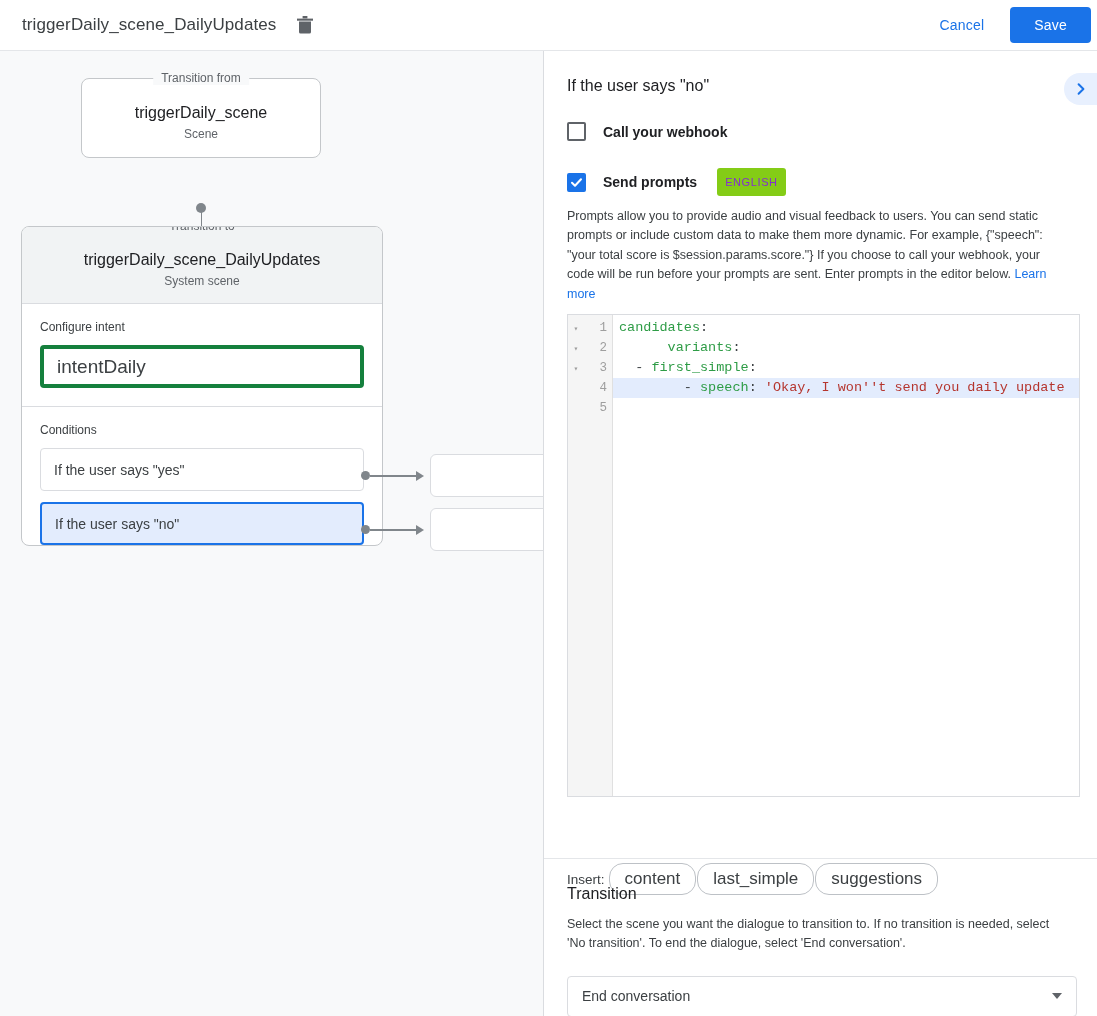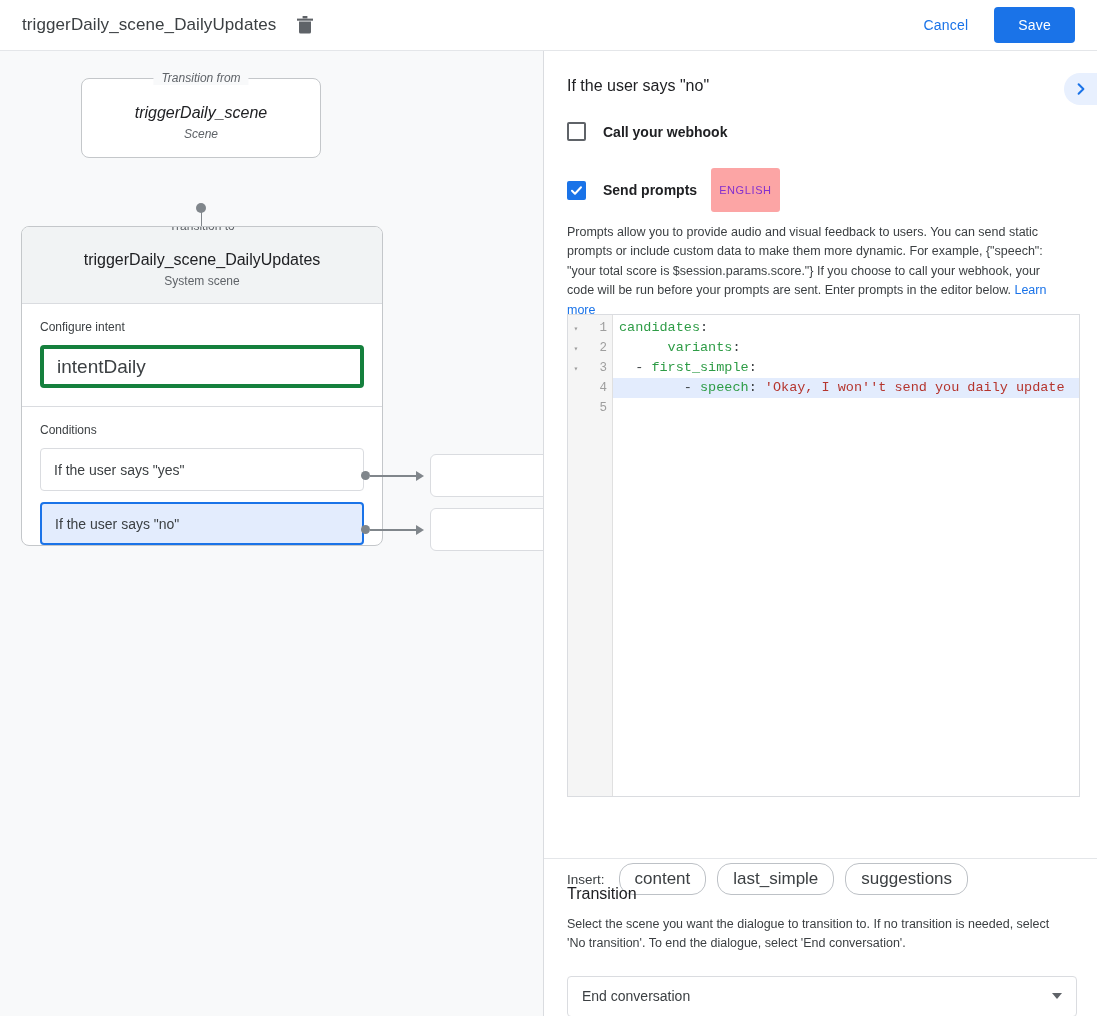--- a/index.html
+++ b/index.html
@@ -22,21 +22,21 @@
     margin-left: 22px;
     font-size: 17px; color: #3c4043; letter-spacing: .1px;
   }
   #trash-btn {
     margin-left: 14px; width: 30px; height: 30px;
     display: flex; align-items: center; justify-content: center;
     border-radius: 50%; cursor: pointer; border: none; background: transparent;
   }
   #topbar-actions {
     margin-left: auto; display: flex; align-items: center; gap: 14px;
-    margin-right: 22px;
+    margin-right: 6px;
   }
   #cancel-btn {
     background: transparent; border: none; cursor: pointer;
     color: #1a73e8; font-size: 14px; font-weight: 500;
     font-family: "Liberation Sans", sans-serif;
     padding: 9px 12px; border-radius: 4px; letter-spacing: .2px;
   }
   #save-btn {
     background: #1a73e8; border: none; cursor: pointer;
     color: #ffffff; font-size: 14px; font-weight: 500;
@@ -70,21 +70,21 @@
     padding: 0 8px;
     font-size: 12px; color: #5f6368; white-space: nowrap;
   }
   .node-title {
     text-align: center; font-size: 16px; color: #202124;
   }
   .node-sub {
     text-align: center; font-size: 12px; color: #5f6368; margin-top: 5px;
   }
 
-  #node-from { top: 27px; left: 81px; width: 240px; height: 80px; font-style: italic; }
+  #node-from { top: 27px; left: 81px; width: 240px; height: 80px; }
   #node-from .node-title { margin-top: 25px; }
 
   #node-to {
     top: 175px; left: 21px; width: 362px; height: 320px;
     background: #ffffff; overflow: hidden;
   }
   #node-to-header {
     background: #f1f3f4;
     height: 77px;
     border-bottom: 1px solid #dadce0;
@@ -163,23 +163,23 @@
   .cb-row { display: flex; align-items: center; padding-left: 23px; }
   .cb {
     width: 19px; height: 19px; border-radius: 2px;
     border: 2px solid #5f6368; background: #ffffff;
     display: flex; align-items: center; justify-content: center;
     cursor: pointer; flex: none;
   }
   .cb.checked { background: #1a73e8; border-color: #1a73e8; }
   .cb-label { margin-left: 17px; font-size: 14px; font-weight: bold; color: #202124; }
   .lang-chip {
-    margin-left: 14px; background: #fca5a5; color: #8430ce;
+    margin-left: 20px; background: #84cc16; color: #8430ce;
     font-size: 11px; letter-spacing: .6px;
-    padding: 16px 8px; border-radius: 3px;
+    padding: 8px 8px; border-radius: 3px;
   }
   #prompts-desc {
     padding: 11px 23px 0 23px;
     font-size: 12.5px; color: #3c4043; line-height: 1.55;
     width: 530px;
   }
   #prompts-desc a { color: #1a73e8; text-decoration: none; }
 
   
   #editor-tabs { display: flex; margin: 19px 0 0 23px; }
@@ -217,21 +217,21 @@
     white-space: pre; padding-left: 6px;
   }
   .cl.hl { background: #e3ecfd; }
   .tok-key { color: #2e9c46; }
   .tok-str { color: #b5352e; }
   .tok-pun { color: #3c4043; }
 
   
   #insert-row {
     position: absolute; left: 23px; top: 812px;
-    display: flex; align-items: center; gap: 11px;
+    display: flex; align-items: center; gap: 1px;
   }
   #insert-label { font-size: 13.5px; color: #3c4043; margin-right: 3px; }
   .chip {
     border: 1px solid #bdc1c6; border-radius: 14px;
     padding: 5px 15px; font-size: 17px; color: #3c4043;
     background: #ffffff; cursor: pointer;
     font-family: "Liberation Sans", sans-serif;
   }
 
   #section-divider-h {

